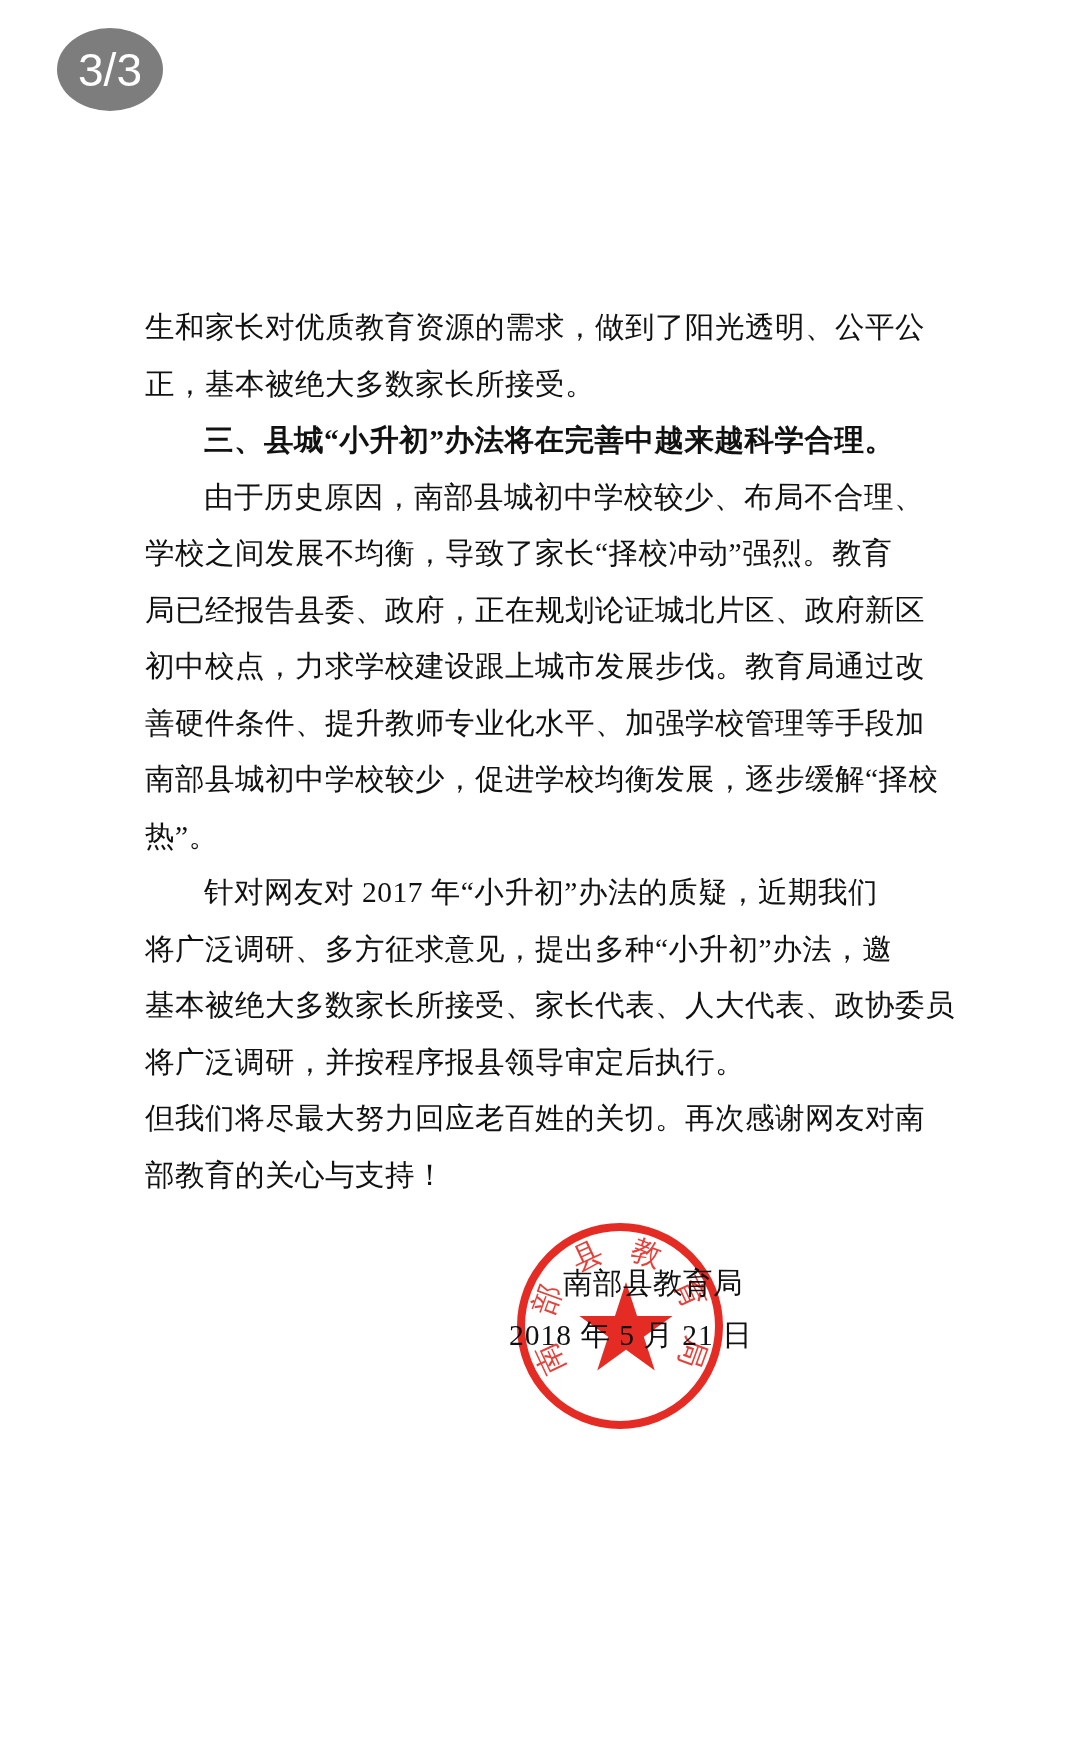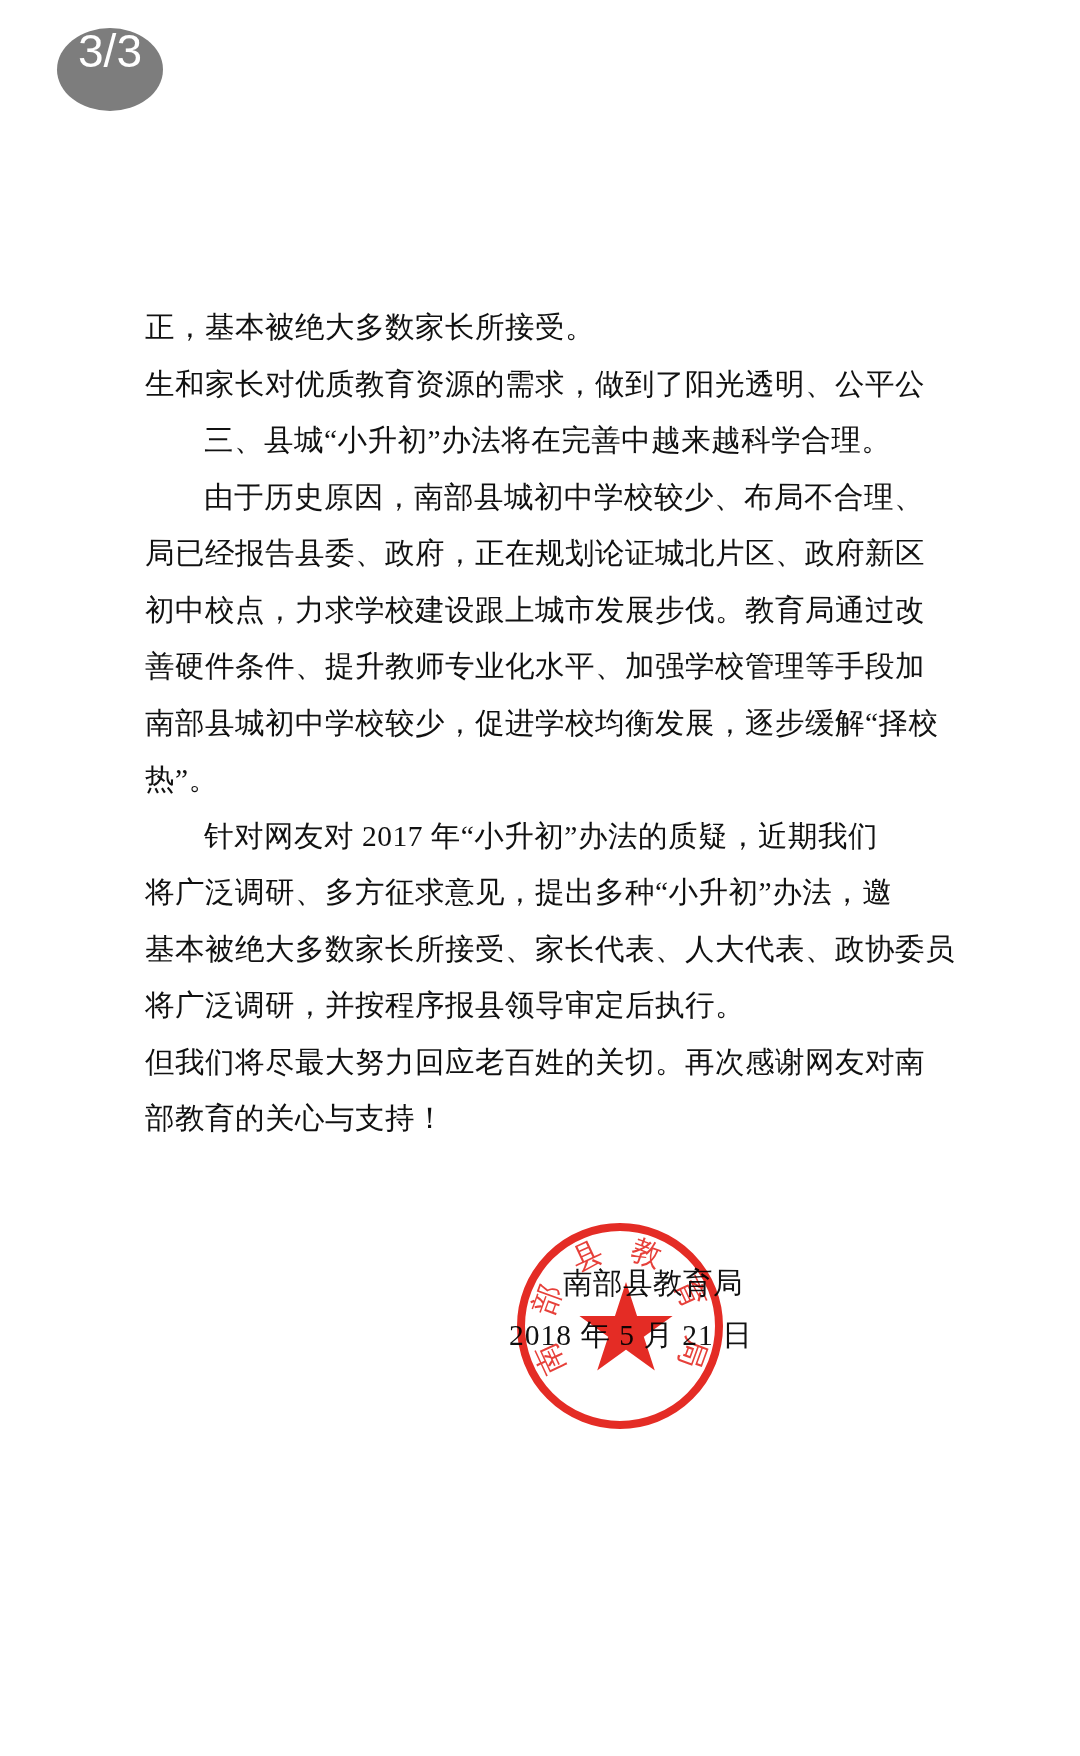--- a/index.html
+++ b/index.html
@@ -9,37 +9,37 @@
     position:relative;
     overflow:hidden;
     font-family:"Liberation Serif","DejaVu Serif",serif;
     color:#111111;
   }
   .page-badge {
     position:absolute; left:57px; top:28px;
     width:106px; height:83px;
     background:#7d7d7d;
     border-radius:50%;
-    display:flex; justify-content:center;
+    display:flex; align-items:center; justify-content:center;
     color:#ffffff;
     font-family:"Liberation Sans","DejaVu Sans",sans-serif;
     font-size:46px;
     line-height:1;
   }
   .doc {
     position:absolute; left:145px; top:299px; width:792px;
   }
   .line {
     font-size:29.5px;
     line-height:56.5px;
     white-space:nowrap;
     letter-spacing:0.5px;
   }
   .line.indent { padding-left:59px; }
-  .line.bold { font-weight:normal; }
+  .line.bold { font-weight:bold; }
   .signature-line {
     position:absolute; left:527px; top:1258px;
     font-size:29.5px; line-height:50px; letter-spacing:0.5px;margin-left:36px;
   }
   .date-line {
     position:absolute; left:509px; top:1312px;
     font-size:29.5px; line-height:46px; letter-spacing:1px;
   }
   .seal {
     position:absolute; left:512px; top:1218px;
@@ -57,24 +57,25 @@
 </style>
 </head>
 <body>
 
 <div class="page-badge">
   <span>3/3</span>
 </div>
 
 <div class="doc">
   <div>
+      <div class="line">生和家长对优质教育资源的需求，做到了阳光透明、公平公</div>
       <div class="line">正，基本被绝大多数家长所接受。</div>
-      <div class="line">生和家长对优质教育资源的需求，做到了阳光透明、公平公</div>
       <div class="line indent bold">三、县城“小升初”办法将在完善中越来越科学合理。</div>
       <div class="line indent">由于历史原因，南部县城初中学校较少、布局不合理、</div>
+      <div class="line">学校之间发展不均衡，导致了家长“择校冲动”强烈。教育</div>
       <div class="line">局已经报告县委、政府，正在规划论证城北片区、政府新区</div>
       <div class="line">初中校点，力求学校建设跟上城市发展步伐。教育局通过改</div>
       <div class="line">善硬件条件、提升教师专业化水平、加强学校管理等手段加</div>
       <div class="line">南部县城初中学校较少，促进学校均衡发展，逐步缓解“择校</div>
       <div class="line">热”。</div>
       <div class="line indent">针对网友对 2017 年“小升初”办法的质疑，近期我们</div>
       <div class="line">将广泛调研、多方征求意见，提出多种“小升初”办法，邀</div>
       <div class="line">基本被绝大多数家长所接受、家长代表、人大代表、政协委员</div>
       <div class="line">将广泛调研，并按程序报县领导审定后执行。</div>
       <div class="line">但我们将尽最大努力回应老百姓的关切。再次感谢网友对南</div>

